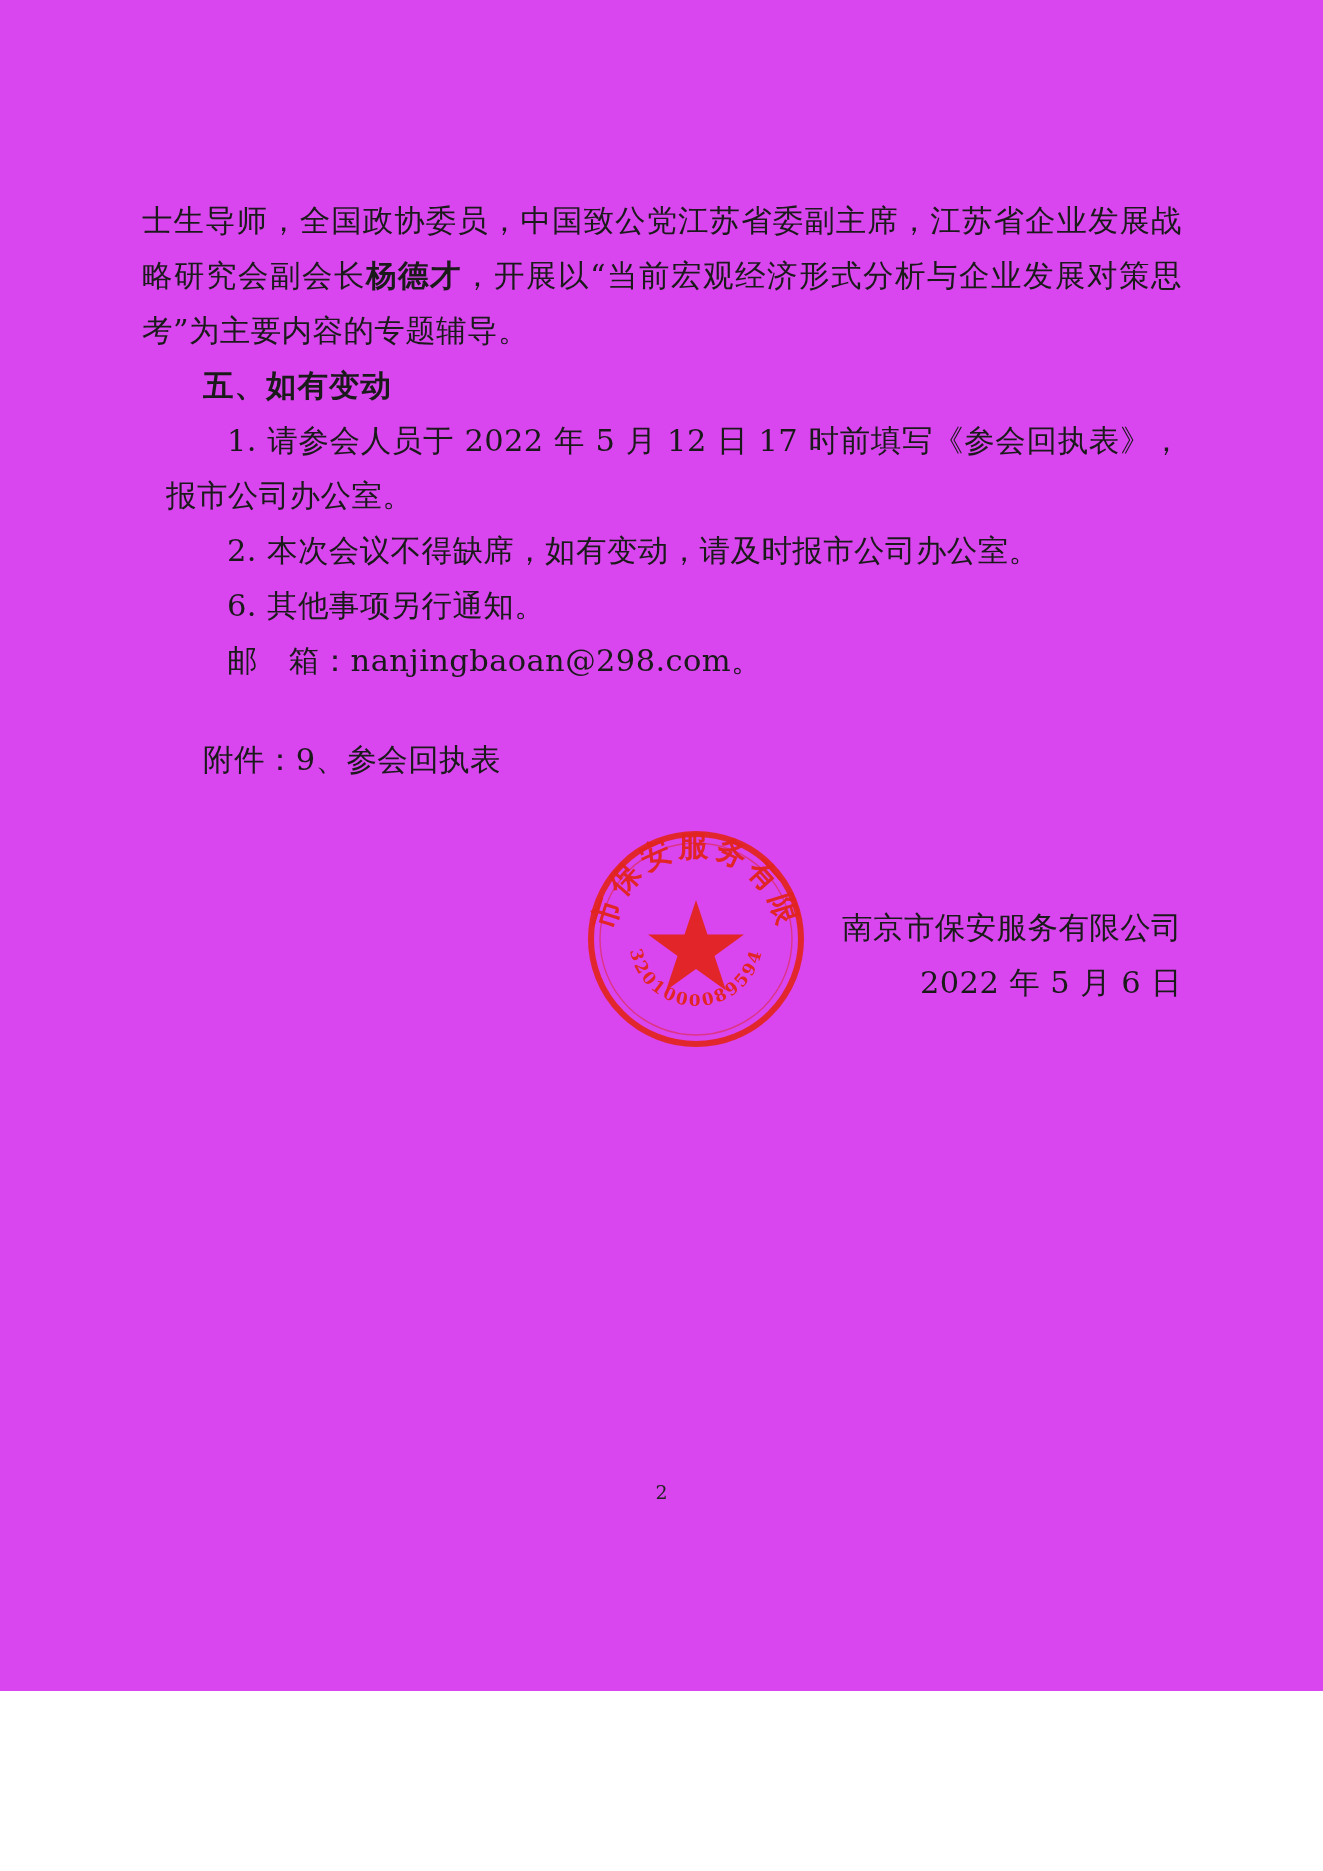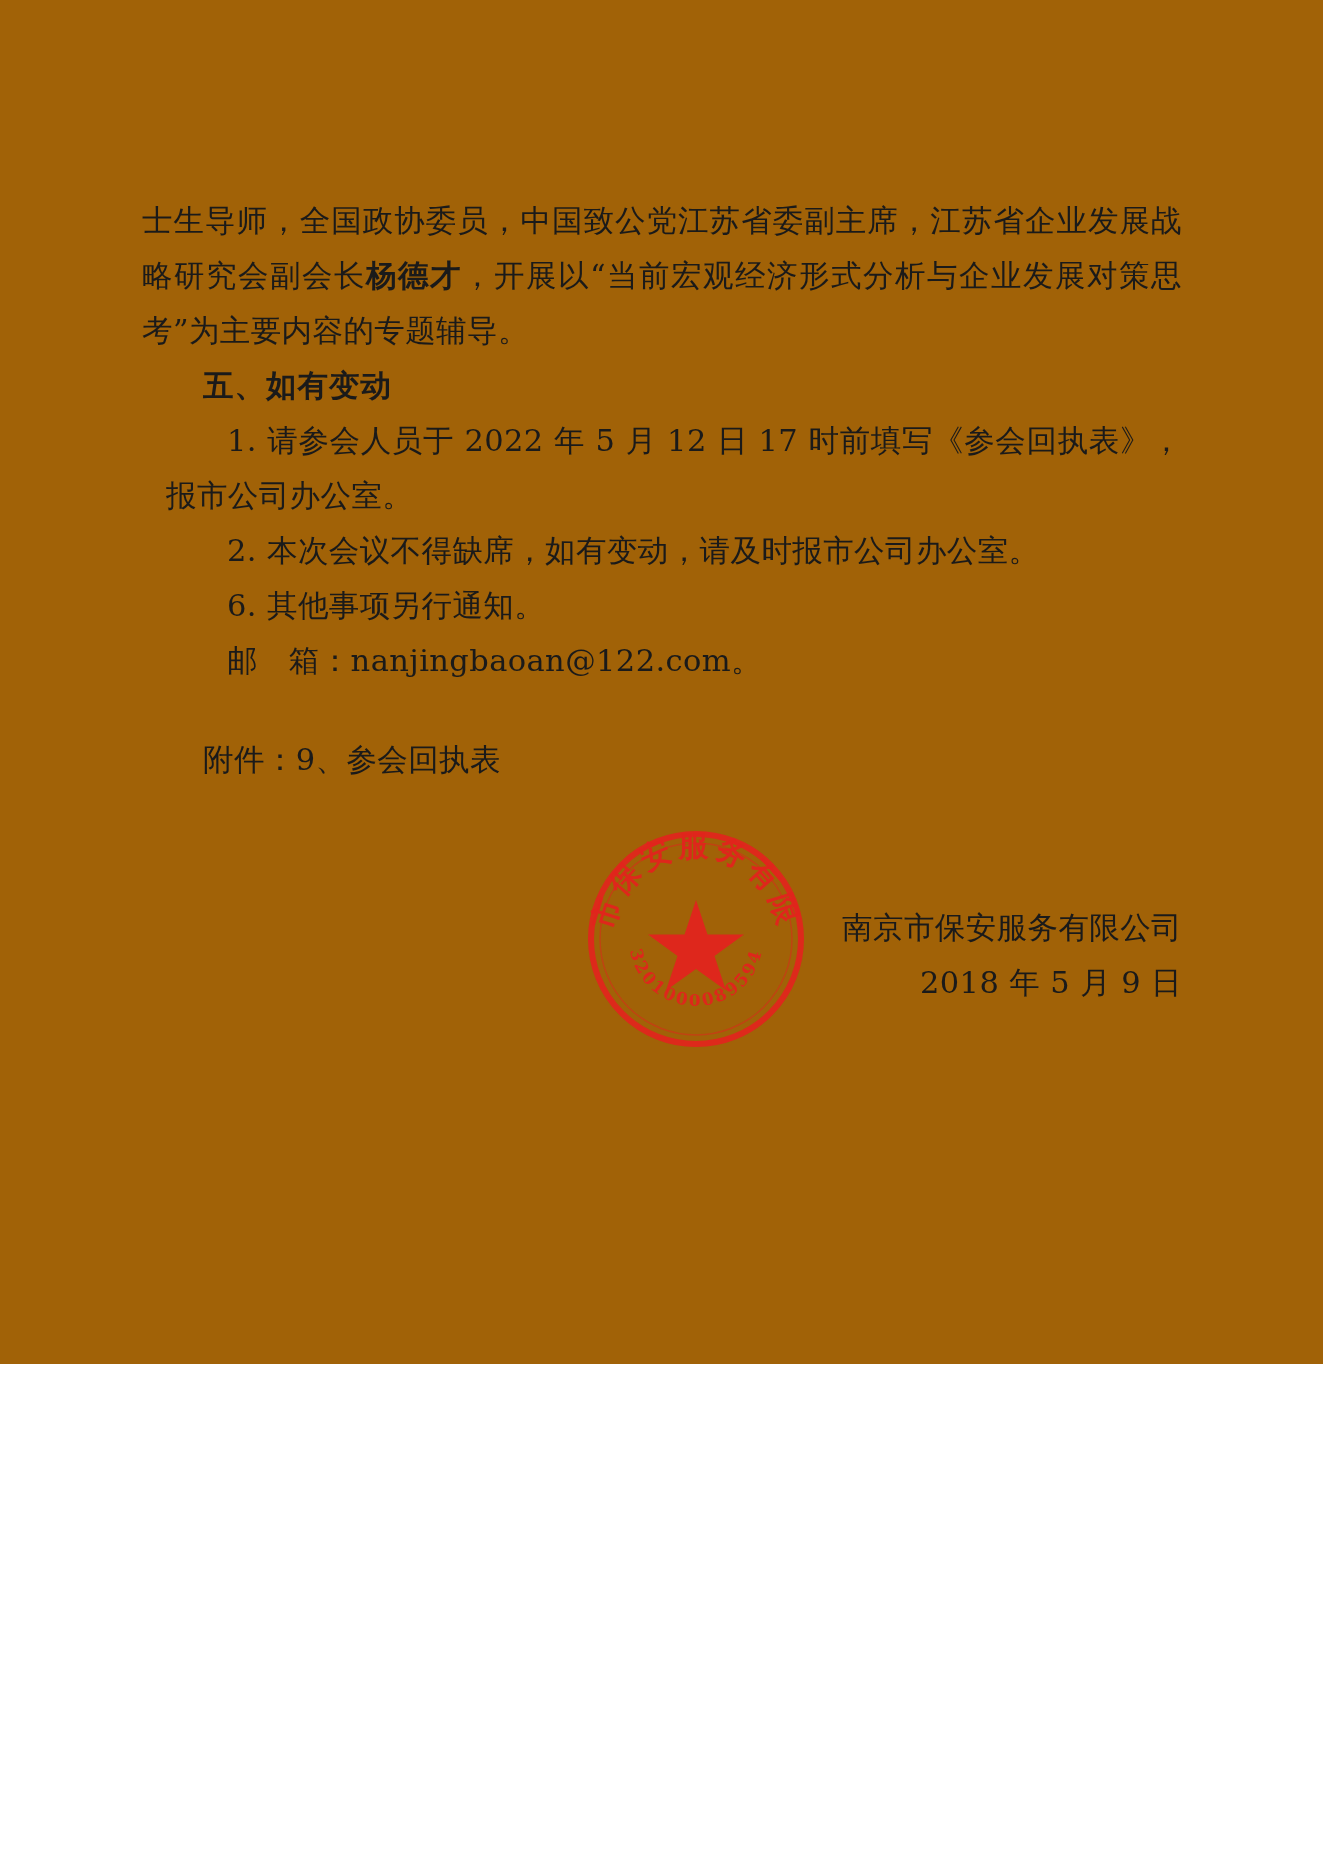--- a/index.html
+++ b/index.html
@@ -3,22 +3,22 @@
 <meta charset="utf-8">
 <style>
   html, body {
     margin: 0;
     padding: 0;
     background: #ffffff;
   }
   .page {
     position: relative;
     width: 1323px;
-    height: 1364px;
-    background: #a16207;
+    height: 1691px;
+    background: #d946ef;
     font-family: "DejaVu Serif", "Liberation Serif", serif;
     color: #1a1a1a;
     overflow: hidden;
   }
   .body-area {
     position: absolute;
     left: 142px;
     top: 193px;
     width: 1040px;
   }
@@ -101,30 +101,30 @@
   <div class="body-area">
 
     <p><span>士生导师，全国政协委员，中国致公党江苏省委副主席，江苏省企业发展战略研究会副会长</span><span class="bold">杨德才</span><span>，开展以“当前宏观经济形式分析与企业发展对策思考”为主要内容的专题辅导。</span></p>
 
     <p class="heading">五、如有变动</p>
 
     <p class="indent">1. 请参会人员于 2022 年 5 月 12 日 17 时前填写《参会回执表》，报市公司办公室。</p>
     <p class="indent">2. 本次会议不得缺席，如有变动，请及时报市公司办公室。</p>
     <p class="indent">6. 其他事项另行通知。</p>
 
-    <p class="indent">邮　箱：nanjingbaoan@122.com。</p>
+    <p class="indent">邮　箱：nanjingbaoan@298.com。</p>
 
     <div class="spacer-mid"></div>
 
     <p class="attach">附件：9、参会回执表</p>
   </div>
 
   <div class="signature">
     <p>南京市保安服务有限公司</p>
-    <p>2018 年 5 月 9 日</p>
+    <p>2022 年 5 月 6 日</p>
   </div>
 
   <div class="seal">
     <svg viewBox="0 0 222 222" xmlns="http://www.w3.org/2000/svg" aria-hidden="true">
       <defs>
         <path id="sealArcTop" d="M 28 111 A 83 83 0 0 1 194 111"></path>
         <path id="sealArcBottom" d="M 44 111 A 67 67 0 0 0 178 111"></path>
       </defs>
       <circle cx="111" cy="111" r="105" fill="none" stroke="#e2241d" stroke-width="6" opacity="0.92"></circle>
       <circle cx="111" cy="111" r="96" fill="none" stroke="#e2241d" stroke-width="1.4" opacity="0.5"></circle>

